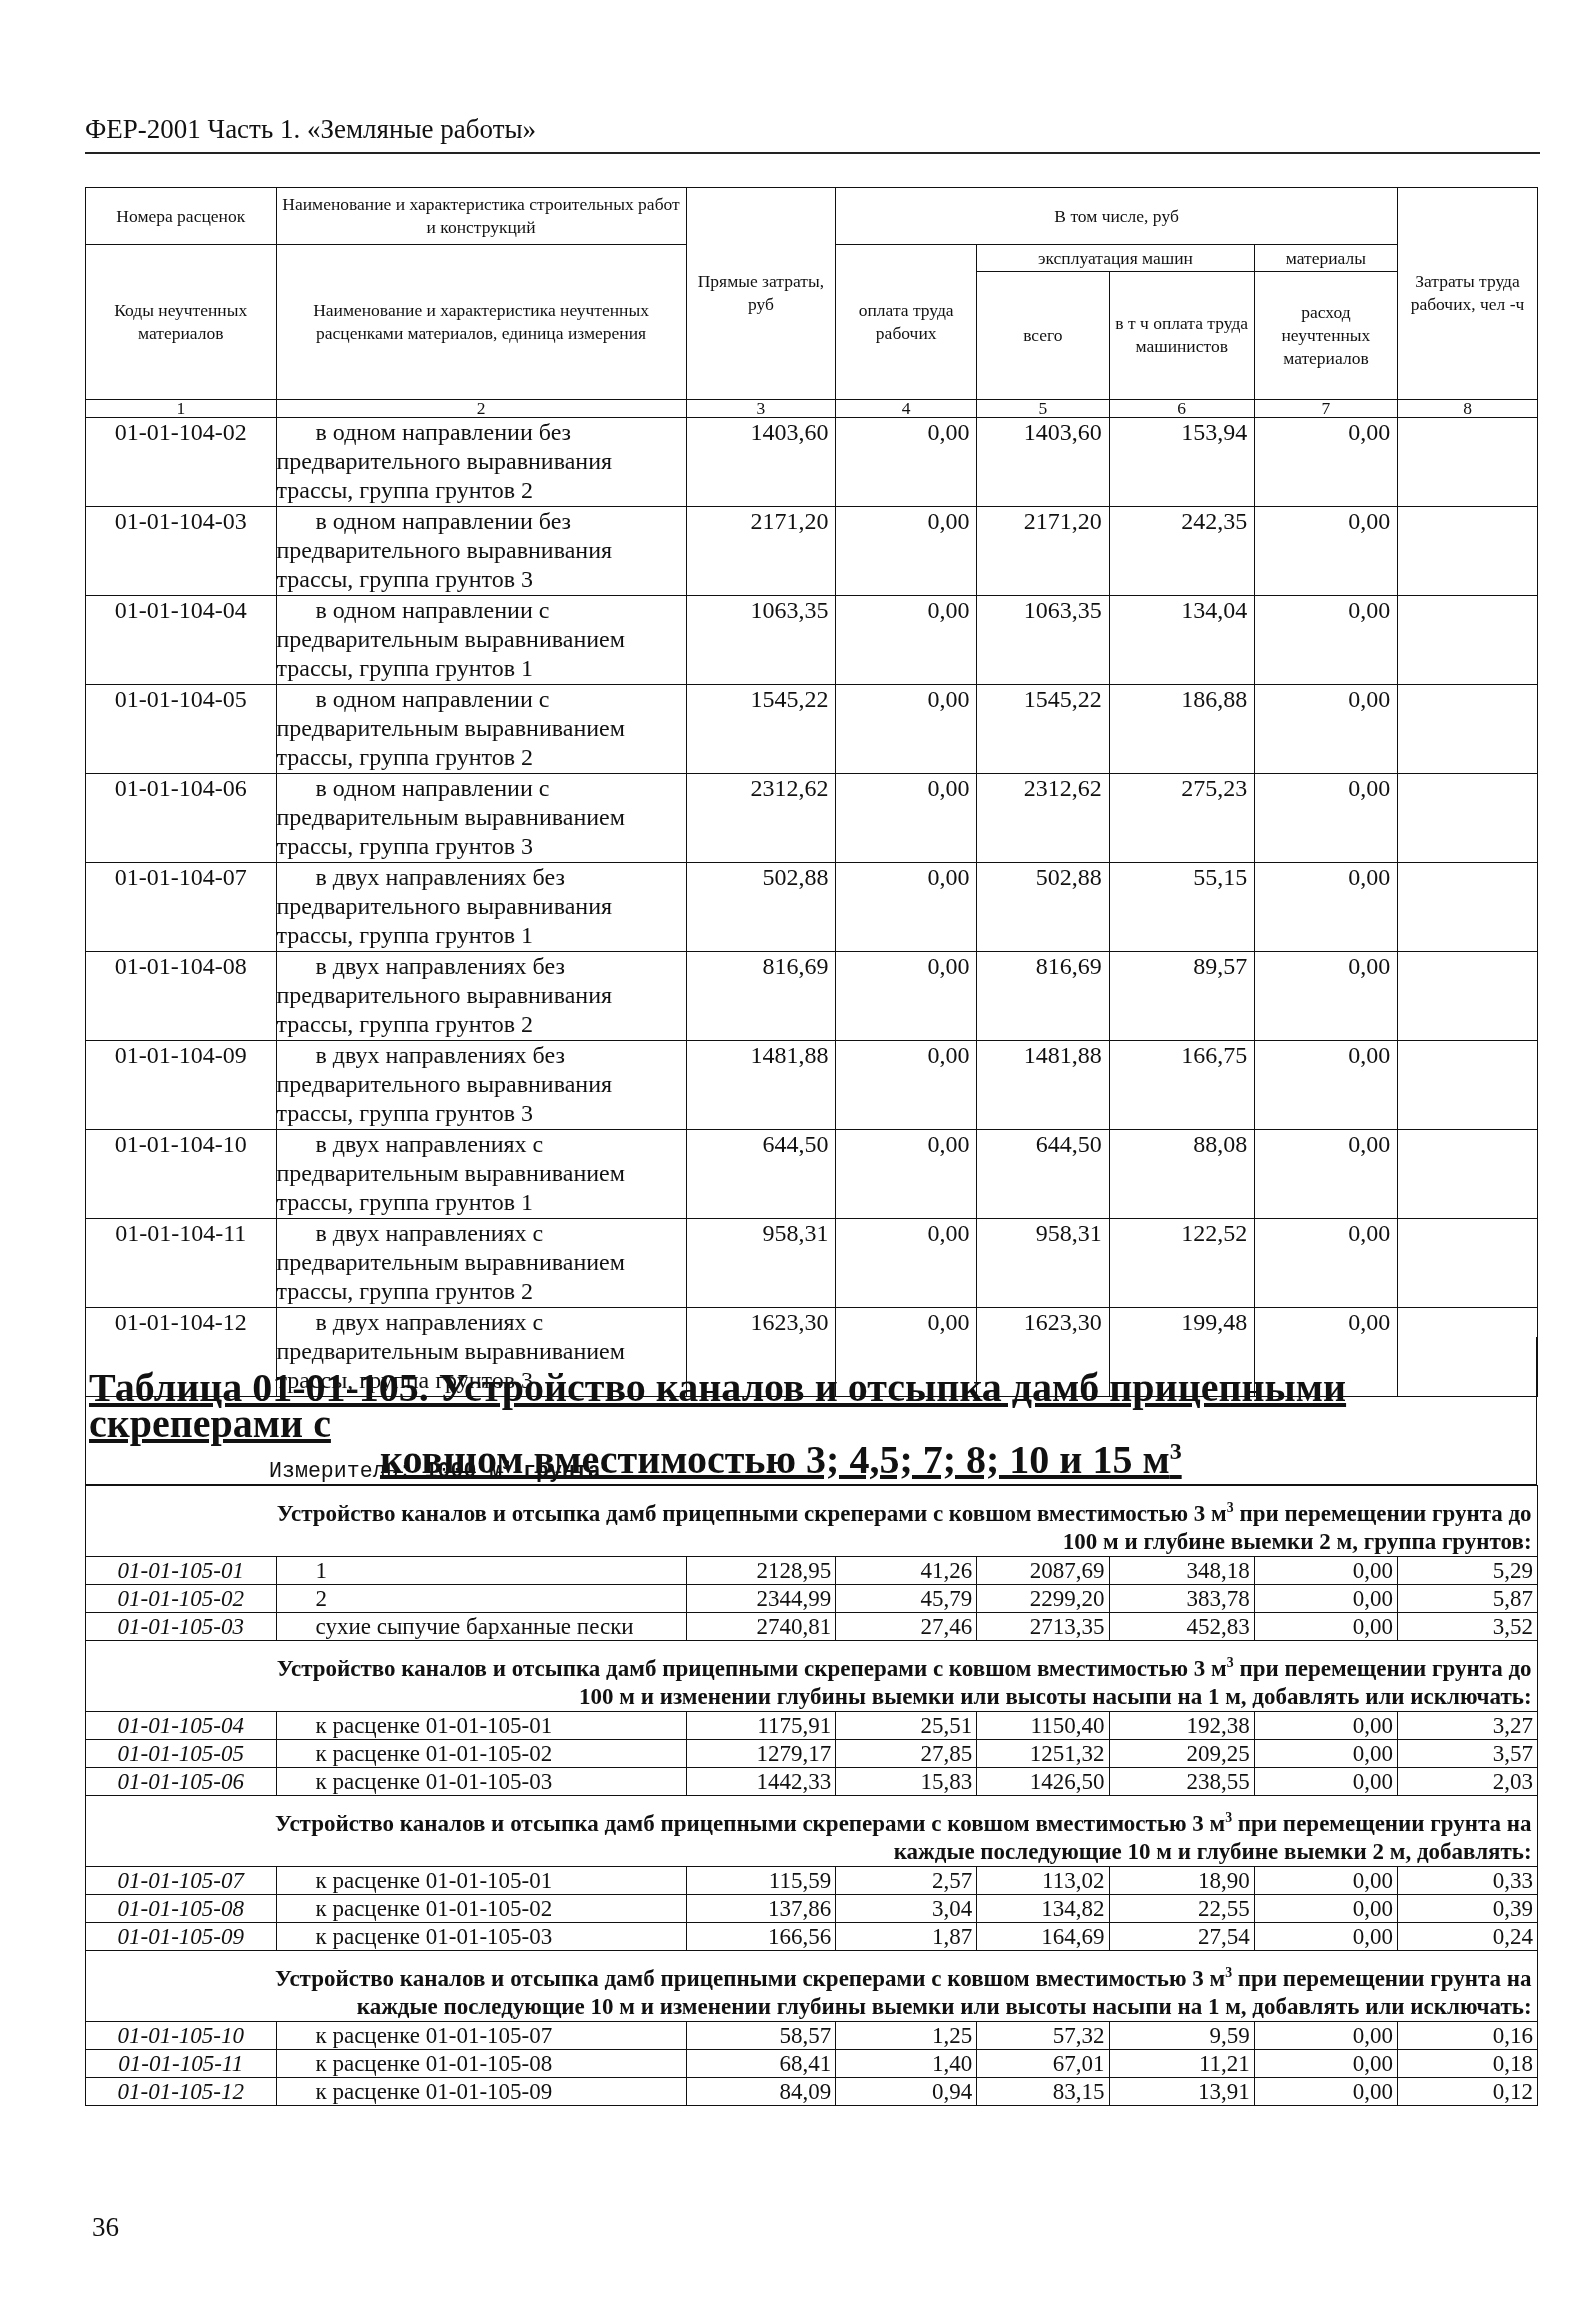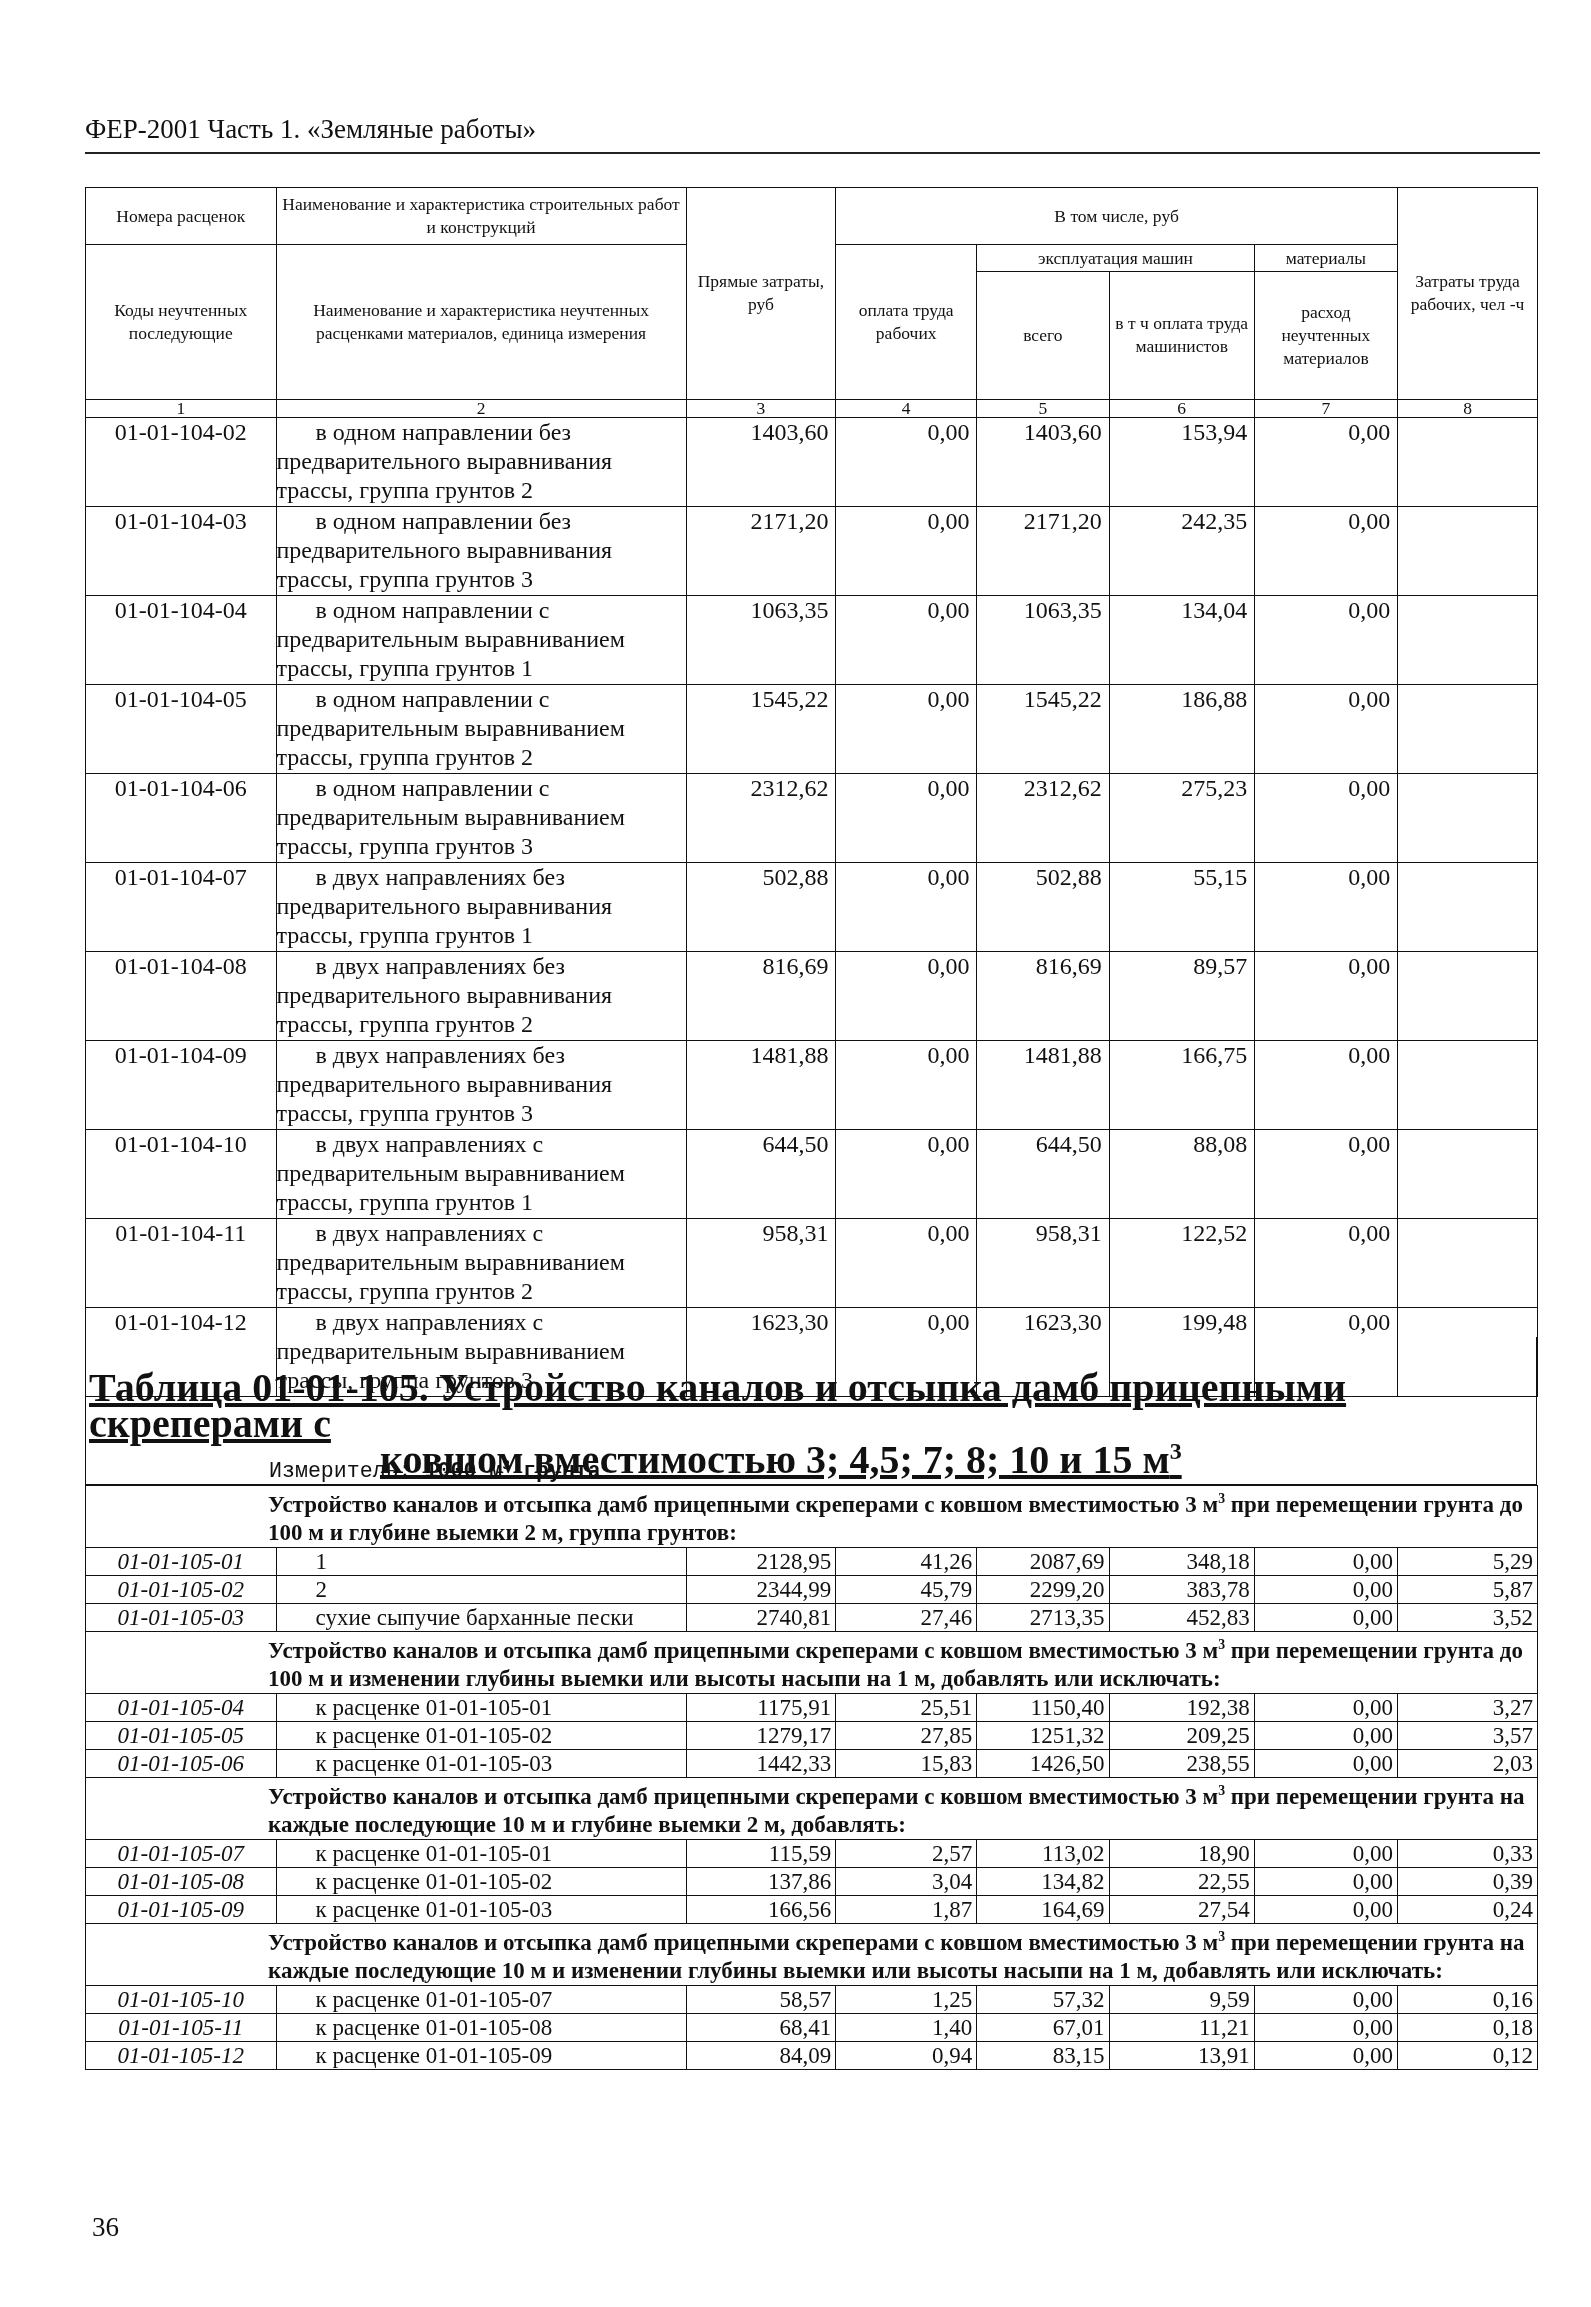--- a/index.html
+++ b/index.html
@@ -38,21 +38,21 @@
     .tbl-title .l2 { padding-left: 291px; display: block; }
     sup { font-size: 60%; vertical-align: super; line-height: 0; }
     .meter {
       position: absolute; left: 269px; top: 1458px; font-size: 21.6px; line-height: 27px; font-family: Liberation Mono, monospace;
     }
     .meter b { font-weight: bold; }
 
     
     .t2 { position: absolute; left: 85px; top: 1485px; width: 1453px; }
     .t2 td { font-size: 23px; line-height: 27px; height: 27px; padding-top: 0; padding-bottom: 0; }
-    .t2 .sect td { font-weight: bold; font-size: 23px; line-height: 28px; padding-left: 182px; padding-top: 5px; padding-bottom: 0; border-left: 1.3px solid #111; }
+    .t2 .sect td { font-weight: bold; font-size: 23px; line-height: 28px; padding-left: 182px; padding-top: 14px; padding-bottom: 0; border-left: 1.3px solid #111; text-align: right; }
     .t2 .code { text-align: center; padding: 0 2.7px; font-style: italic; }
     .t2 .num { text-align: right; padding-right: 4px; }
     .t2 .desc .indent { display: inline-block; width: 39px; }
     .t2 .desc { padding-left: 0; }
     .page-number {
       position: absolute; left: 92px; top: 2211px; font-size: 27px; line-height: 32px;
       font-family: "Liberation Serif", serif;
     }
   </style>
 </head>
@@ -75,21 +75,21 @@
   <thead>
     <tr style="height:31px">
       <th style="height:51px">Номера расценок</th>
       <th>Наименование и характеристика строительных работ и конструкций</th>
       <th rowspan="4">Прямые затраты, руб</th>
       <th colspan="4" style="height:20px;padding:0">В том числе, руб</th>
       <th rowspan="4">Затраты труда рабочих, чел -ч</th>
     </tr>
     <tr style="height:0"></tr>
     <tr>
-      <th rowspan="2" style="height:148px">Коды неучтенных последующие</th>
+      <th rowspan="2" style="height:148px">Коды неучтенных материалов</th>
       <th rowspan="2">Наименование и характеристика неучтенных расценками материалов, единица измерения</th>
       <th rowspan="2">оплата труда рабочих</th>
       <th colspan="2" style="height:25.6px;padding:0">эксплуатация машин</th>
       <th style="padding:0">материалы</th>
     </tr>
     <tr>
       <th>всего</th>
       <th>в т ч оплата труда машинистов</th>
       <th>расход неучтенных материалов</th>
     </tr>

